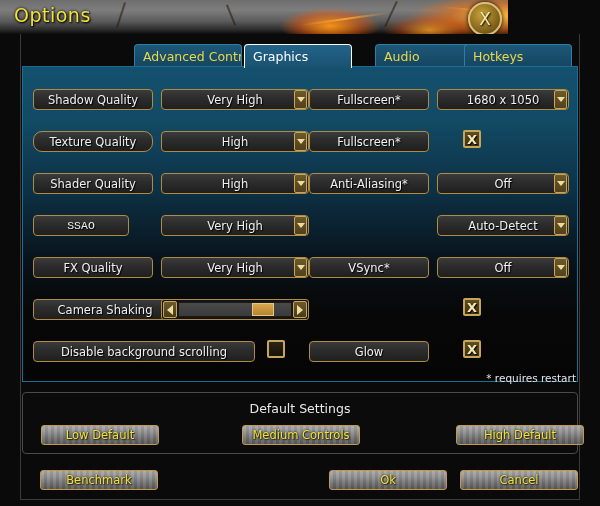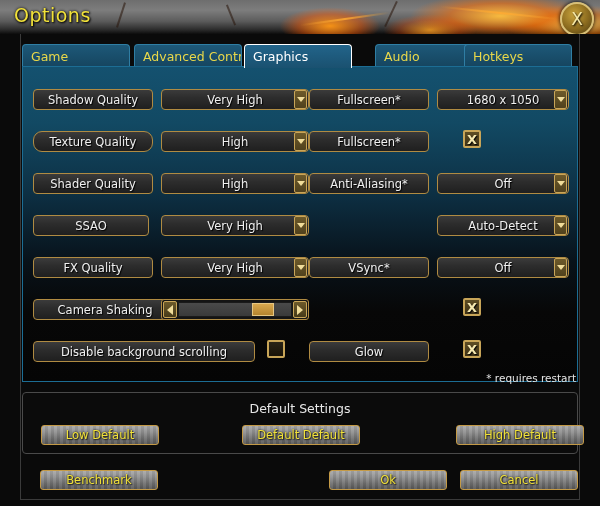--- a/index.html
+++ b/index.html
@@ -2,21 +2,21 @@
 <html><head>
 <meta charset="utf-8">
 <style>
   html,body{margin:0;padding:0;background:#000;}
   body{width:600px;height:506px;overflow:hidden;
        font-family:"DejaVu Sans","Liberation Sans",sans-serif;}
 
   .window{position:relative;width:600px;height:506px;background:#0a0a0a;}
 
   
-  .titlebar{position:absolute;left:0;top:0;width:600px;height:34px;
+  .titlebar{position:absolute;left:0;top:0;width:508px;height:34px;
     background:
       radial-gradient(ellipse 70px 26px at 330px 26px, rgba(255,150,20,.95) 0%, rgba(255,90,0,.45) 45%, rgba(0,0,0,0) 72%),
       radial-gradient(ellipse 120px 30px at 500px 16px, rgba(255,190,60,.95) 0%, rgba(255,110,0,.55) 42%, rgba(0,0,0,0) 75%),
       radial-gradient(ellipse 60px 20px at 430px 30px, rgba(255,160,30,.8) 0%, rgba(255,80,0,.3) 50%, rgba(0,0,0,0) 78%),
       radial-gradient(ellipse 90px 24px at 575px 24px, rgba(255,210,90,.9) 0%, rgba(255,120,0,.5) 45%, rgba(0,0,0,0) 80%),
       linear-gradient(180deg,#6e6e6e 0%,#7d7d7d 30%,#5c5c5c 62%,#2a2a2a 88%,#0c0c0c 100%);
     overflow:hidden;}
   .crack{position:absolute;background:rgba(40,20,10,.55);}
   .glowline{position:absolute;background:linear-gradient(90deg,rgba(255,160,40,0),rgba(255,170,50,.85),rgba(255,160,40,0));height:2px;}
   .title-text{position:absolute;left:14px;top:4px;font-size:19px;color:#f2e23a;
@@ -105,21 +105,20 @@
     <div class="crack" style="left:390px;top:0px;width:2px;height:28px;transform:rotate(25deg);"></div>
     <div class="glowline" style="left:300px;top:18px;width:90px;transform:rotate(-8deg);"></div>
     <div class="glowline" style="left:440px;top:12px;width:120px;transform:rotate(6deg);"></div>
     <div class="title-text">Options</div>
     <div class="close-btn">X</div>
   </div>
 
   <div class="winborder"></div>
 
   <div class="tabbar">
-    <div class="tab" style="left:0px;width:108px;">Game</div>
     <div class="tab" style="left:112px;width:108px;">Advanced Controls</div>
     <div class="tab active" style="left:222px;width:108px;">Graphics</div>
     <div class="tab" style="left:332px;width:108px;margin-left:21px;">Audio</div>
     <div class="tab" style="left:442px;width:108px;">Hotkeys</div>
   </div>
 
   <div class="panel">
 
     <div class="lbl-btn" style="left:10px;top:22px;width:120px;">Shadow Quality</div>
     <div class="dd" style="left:138px;top:22px;width:148px;">
@@ -138,21 +137,21 @@
     </div>
 
     <div class="lbl-btn" style="left:10px;top:106px;width:120px;">Shader Quality</div>
     <div class="dd" style="left:138px;top:106px;width:148px;">
       <div class="dd-body" style="width:148px;">High</div>
       <div class="dd-arrow" style="left:133px;">
           <i></i>
         </div>
     </div>
 
-    <div class="lbl-btn" style="left:10px;top:148px;width:116px;">SSAO</div>
+    <div class="lbl-btn" style="left:10px;top:148px;width:96px;font-family:Liberation Mono, monospace;">SSAO</div>
     <div class="dd" style="left:138px;top:148px;width:148px;">
       <div class="dd-body" style="width:148px;">Very High</div>
       <div class="dd-arrow" style="left:133px;">
           <i></i>
         </div>
     </div>
 
     <div class="lbl-btn" style="left:10px;top:190px;width:120px;">FX Quality</div>
     <div class="dd" style="left:138px;top:190px;width:148px;">
       <div class="dd-body" style="width:148px;">Very High</div>
@@ -215,21 +214,21 @@
 
     <div class="lbl-btn" style="left:286px;top:274px;width:120px;">Glow</div>
     <div class="chk" style="left:440px;top:273px;">X</div>
   </div>
 
   <div class="note">* requires restart</div>
 
   <div class="defbox">
     <div class="defbox-title">Default Settings</div>
     <div class="stone" style="left:18px;top:32px;width:118px;">Low Default</div>
-    <div class="stone" style="left:219px;top:32px;width:118px;">Default Default</div>
+    <div class="stone" style="left:219px;top:32px;width:118px;">Medium Controls</div>
     <div class="stone" style="left:433px;top:32px;width:128px;">High Default</div>
   </div>
 
   <div class="bottom">
     <div class="stone" style="left:40px;top:8px;width:118px;">Benchmark</div>
     <div class="stone" style="left:329px;top:8px;width:118px;">Ok</div>
     <div class="stone" style="left:460px;top:8px;width:118px;">Cancel</div>
   </div>
 
 </div>

